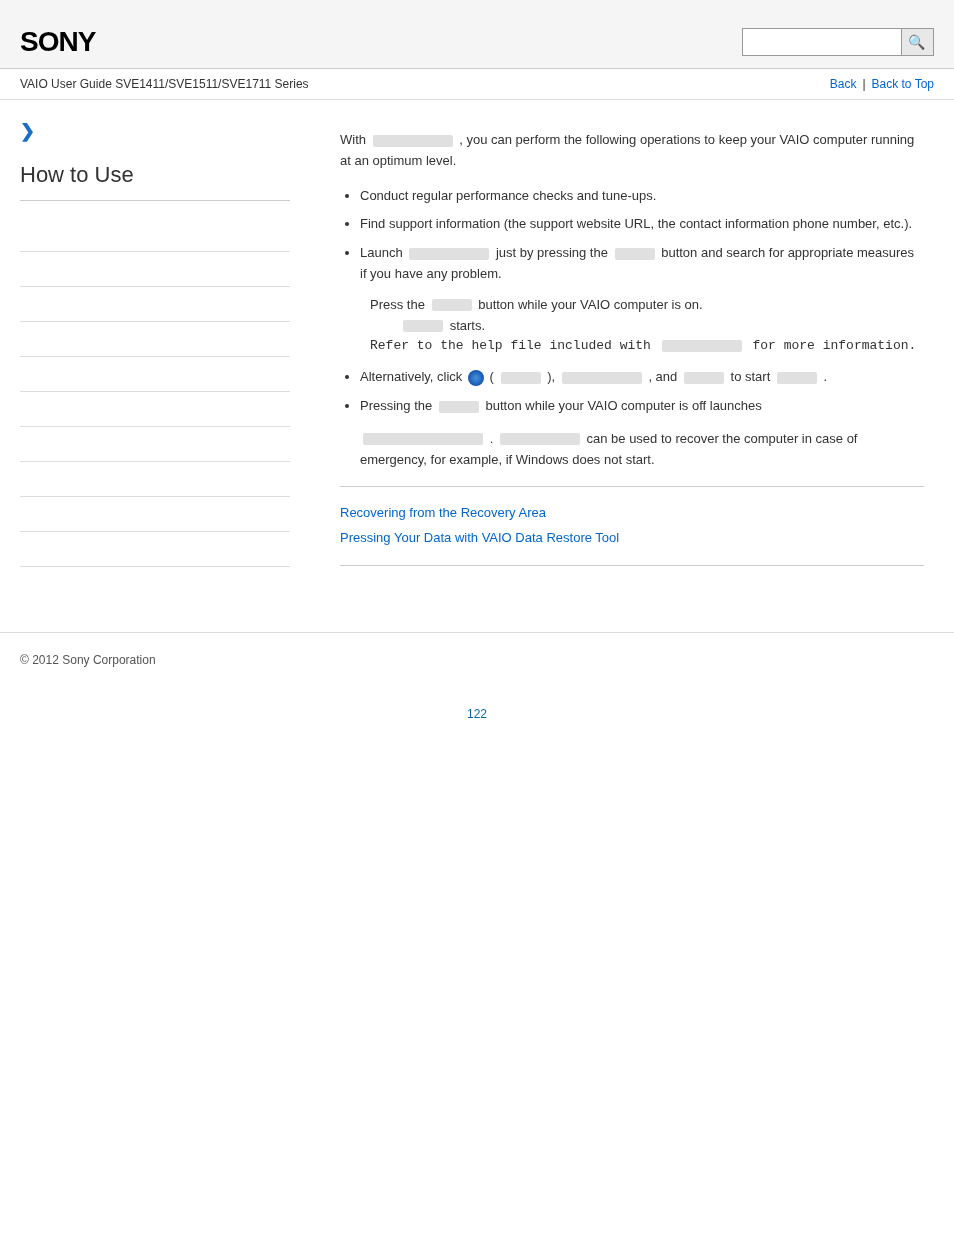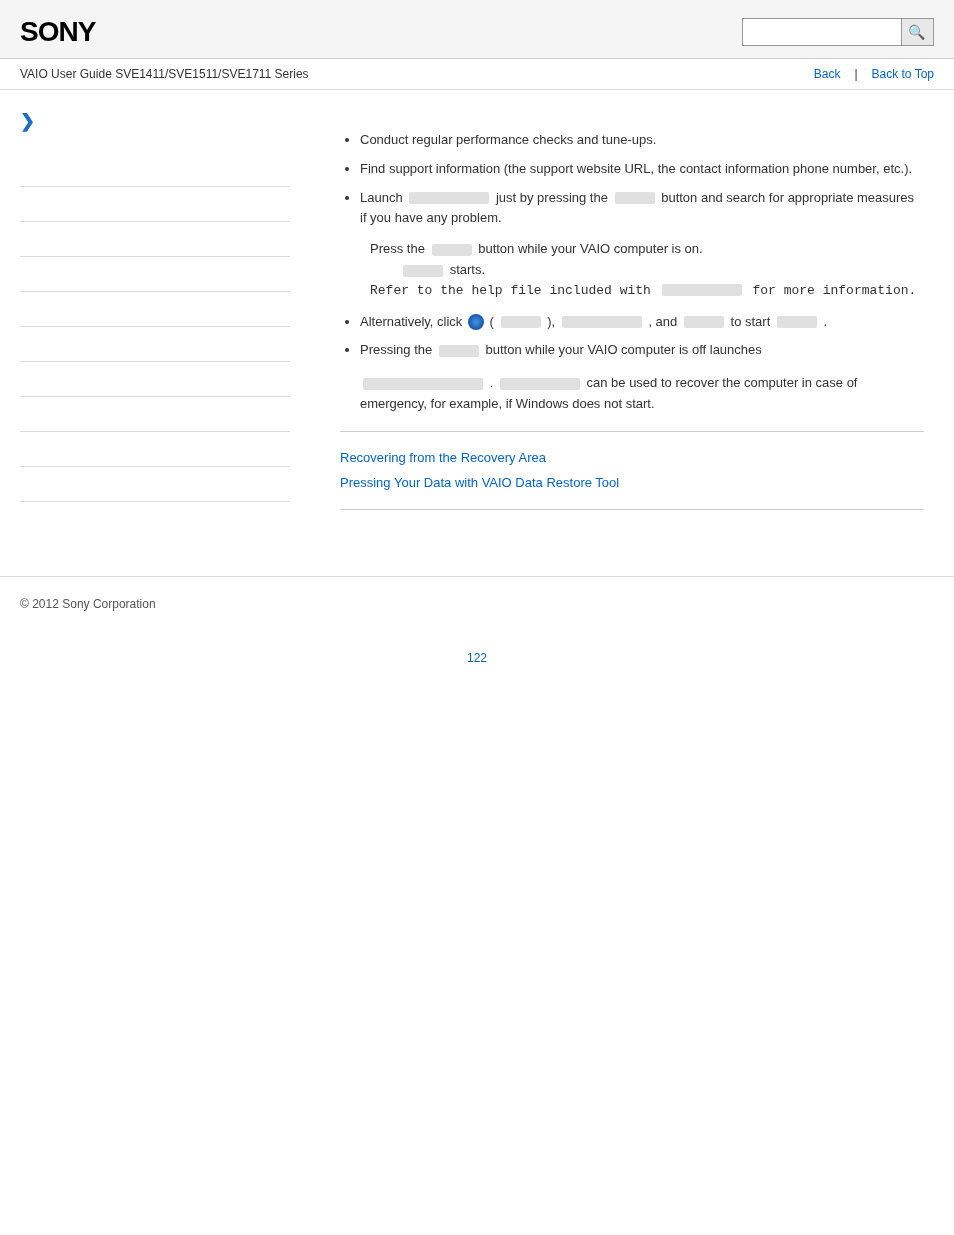--- a/index.html
+++ b/index.html
@@ -10,21 +10,21 @@
       background: #fff;
       width: 954px;
       min-height: 1235px;
     }
 
     
     #header {
       display: flex;
       align-items: center;
       justify-content: space-between;
-      padding: 16px 20px 10px 20px;
+      padding: 26px 20px 10px 20px;
       border-bottom: 1px solid #ccc;
       background: #f5f5f5;
     }
     #sony-logo {
       font-size: 28px;
       font-weight: 900;
       font-family: Arial Black, sans-serif;
       letter-spacing: -1px;
       color: #000;
     }
@@ -61,21 +61,21 @@
       justify-content: space-between;
       padding: 8px 20px;
       border-bottom: 1px solid #ddd;
       font-size: 12px;
     }
     #guide-title {
       color: #333;
     }
     #nav-links {
       display: flex;
-      gap: 14px;
+      gap: 6px;
       align-items: center;
     }
     .nav-link {
       color: #0066cc;
       text-decoration: none;
       cursor: pointer;
     }
     .nav-separator {
       color: #333;
     }
@@ -228,36 +228,42 @@
     <a class="nav-link">
       <span>Back to Top</span>
     </a>
   </div>
 </div>
 
 <div id="main">
 
   <div id="sidebar">
     <span id="breadcrumb-arrow">❯</span>
+    <div id="sidebar-title">How to Use</div>
 
     <div class="sidebar-item">&nbsp;</div>
     <div class="sidebar-item">&nbsp;</div>
     <div class="sidebar-item">&nbsp;</div>
     <div class="sidebar-item">&nbsp;</div>
     <div class="sidebar-item">&nbsp;</div>
     <div class="sidebar-item">&nbsp;</div>
     <div class="sidebar-item">&nbsp;</div>
     <div class="sidebar-item">&nbsp;</div>
     <div class="sidebar-item">&nbsp;</div>
     <div class="sidebar-item">&nbsp;</div>
   </div>
 
   <div id="content">
     <div id="content-body">
 
+      <div class="content-paragraph">
+        <span>With</span>
+        <span class="inline-placeholder medium"></span>
+        <span>, you can perform the following operations to keep your VAIO computer running at an optimum level.</span>
+      </div>
 
       <ul class="bullet-list">
         <li>
           <span>Conduct regular performance checks and tune-ups.</span>
         </li>
         <li>
           <span>Find support information (the support website URL, the contact information phone number, etc.).</span>
         </li>
         <li>
           <span>Launch</span>

